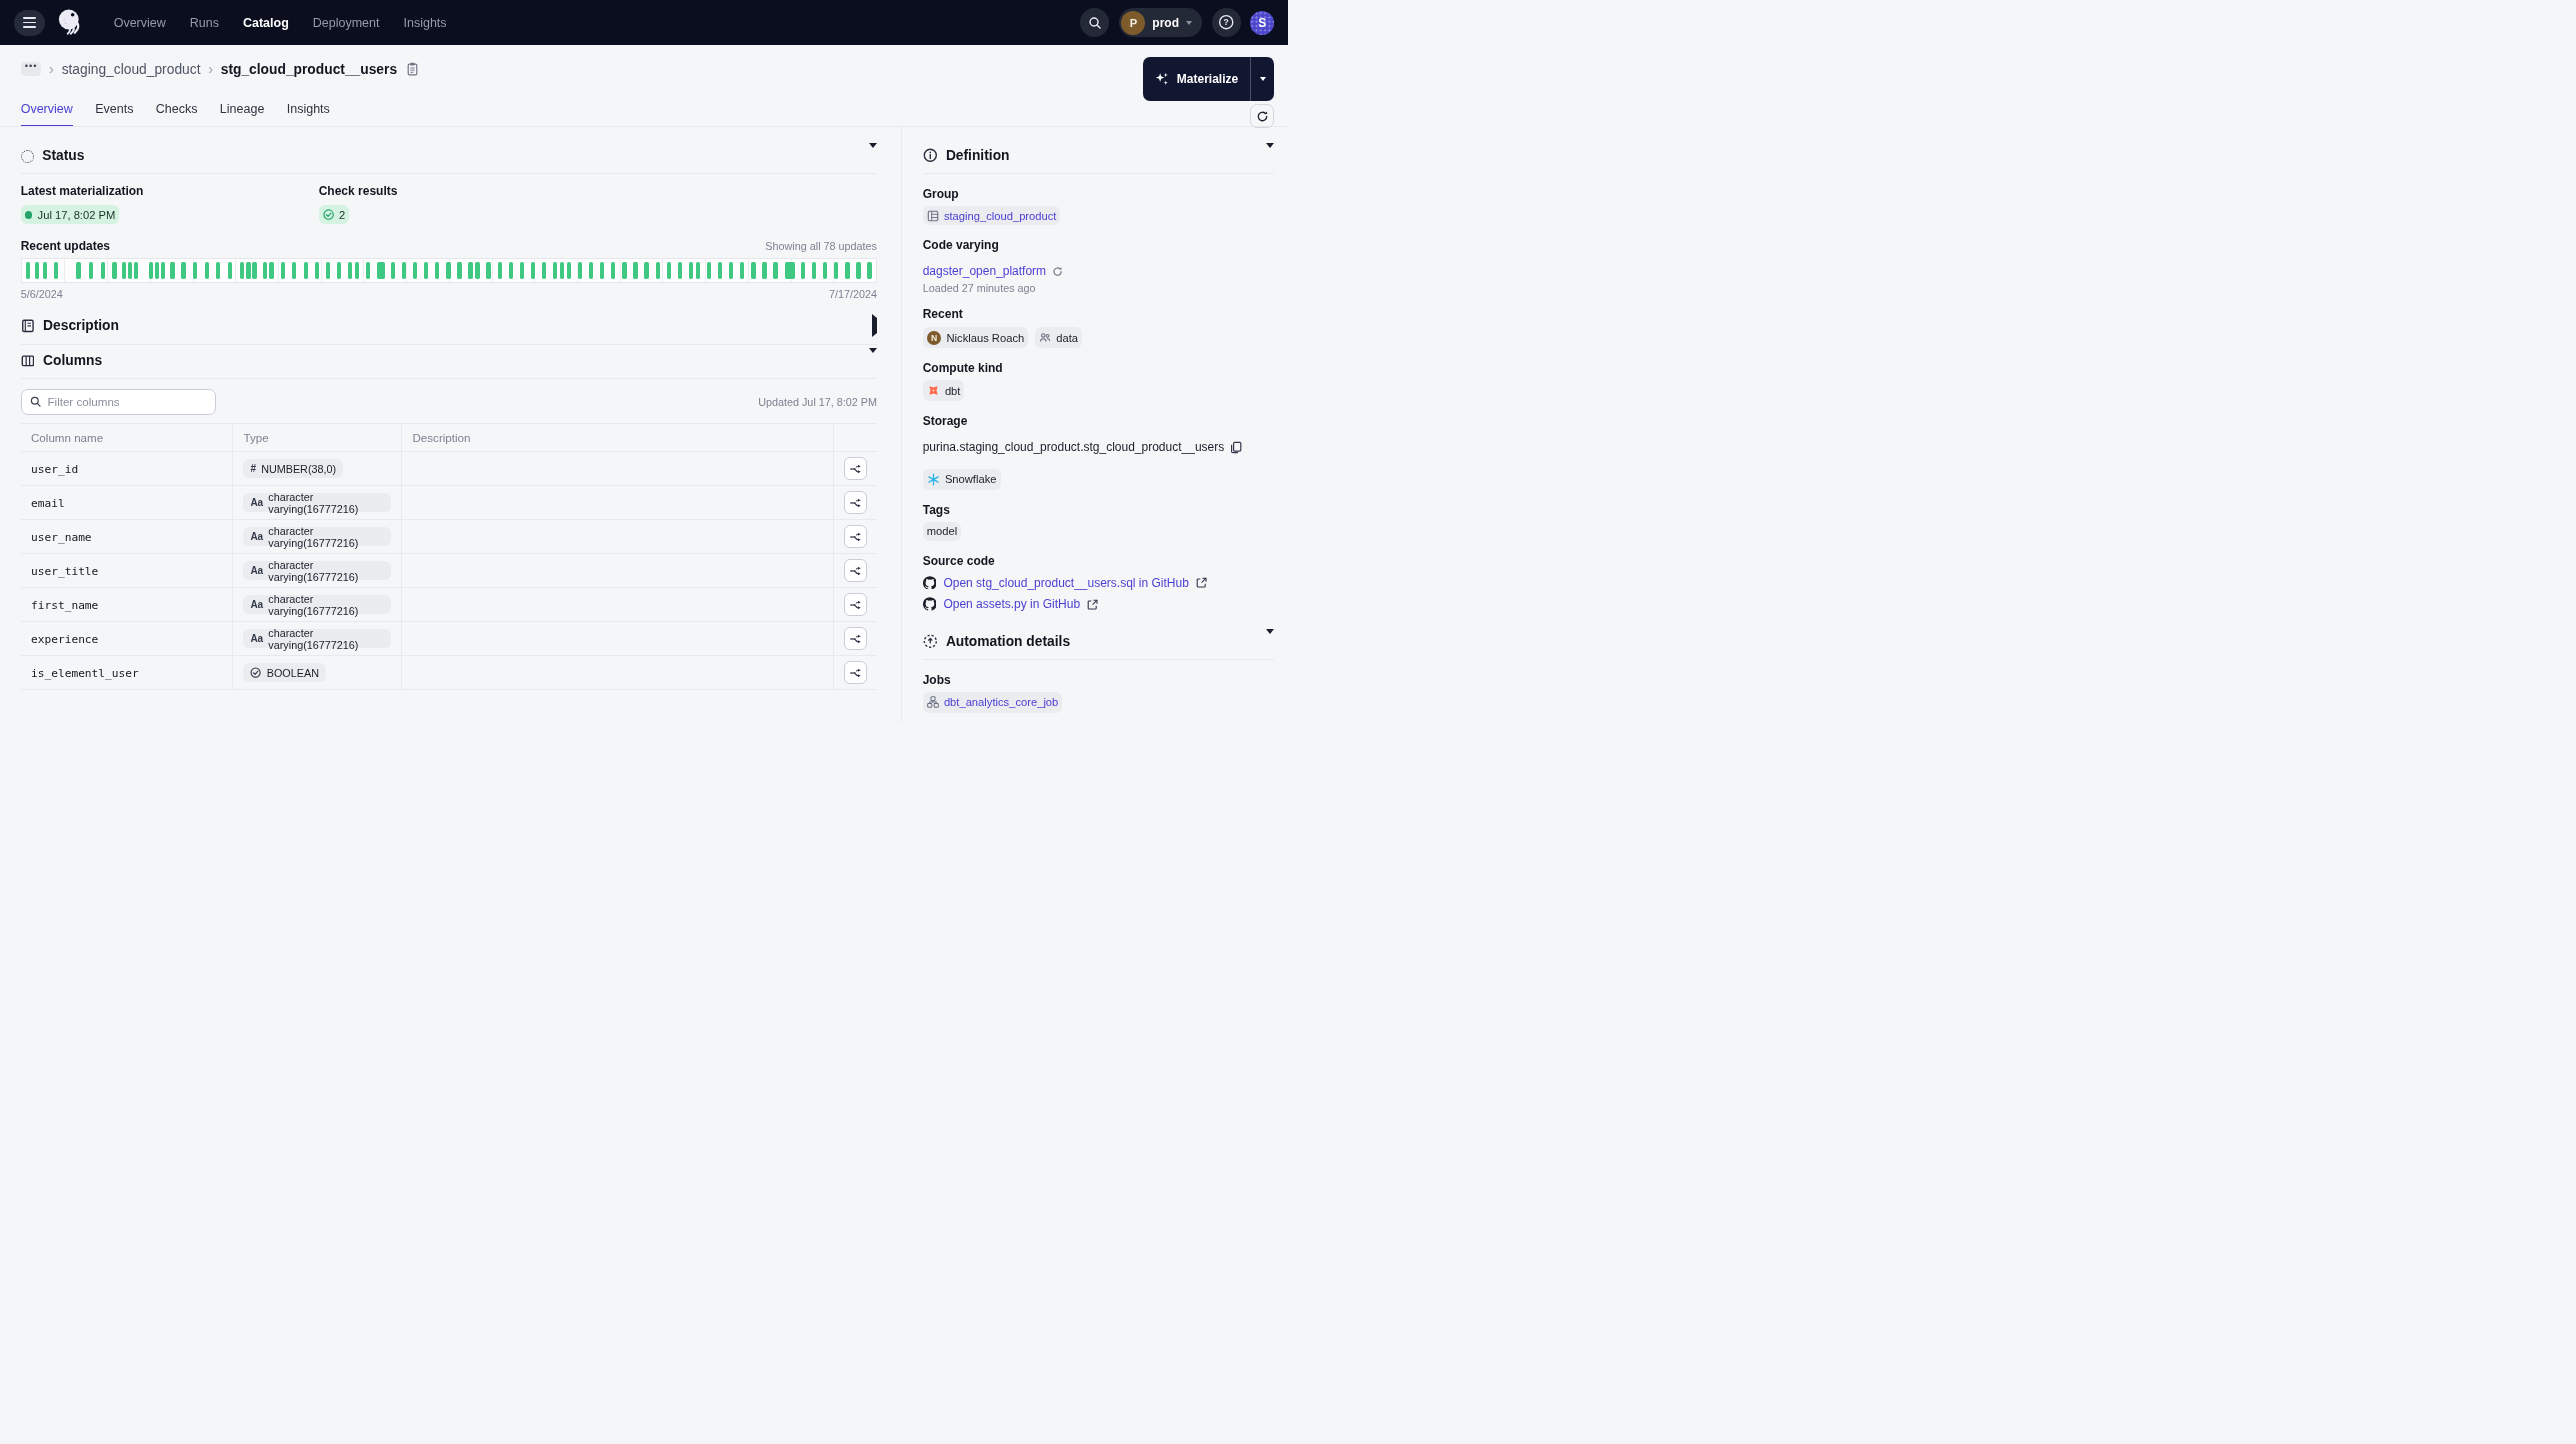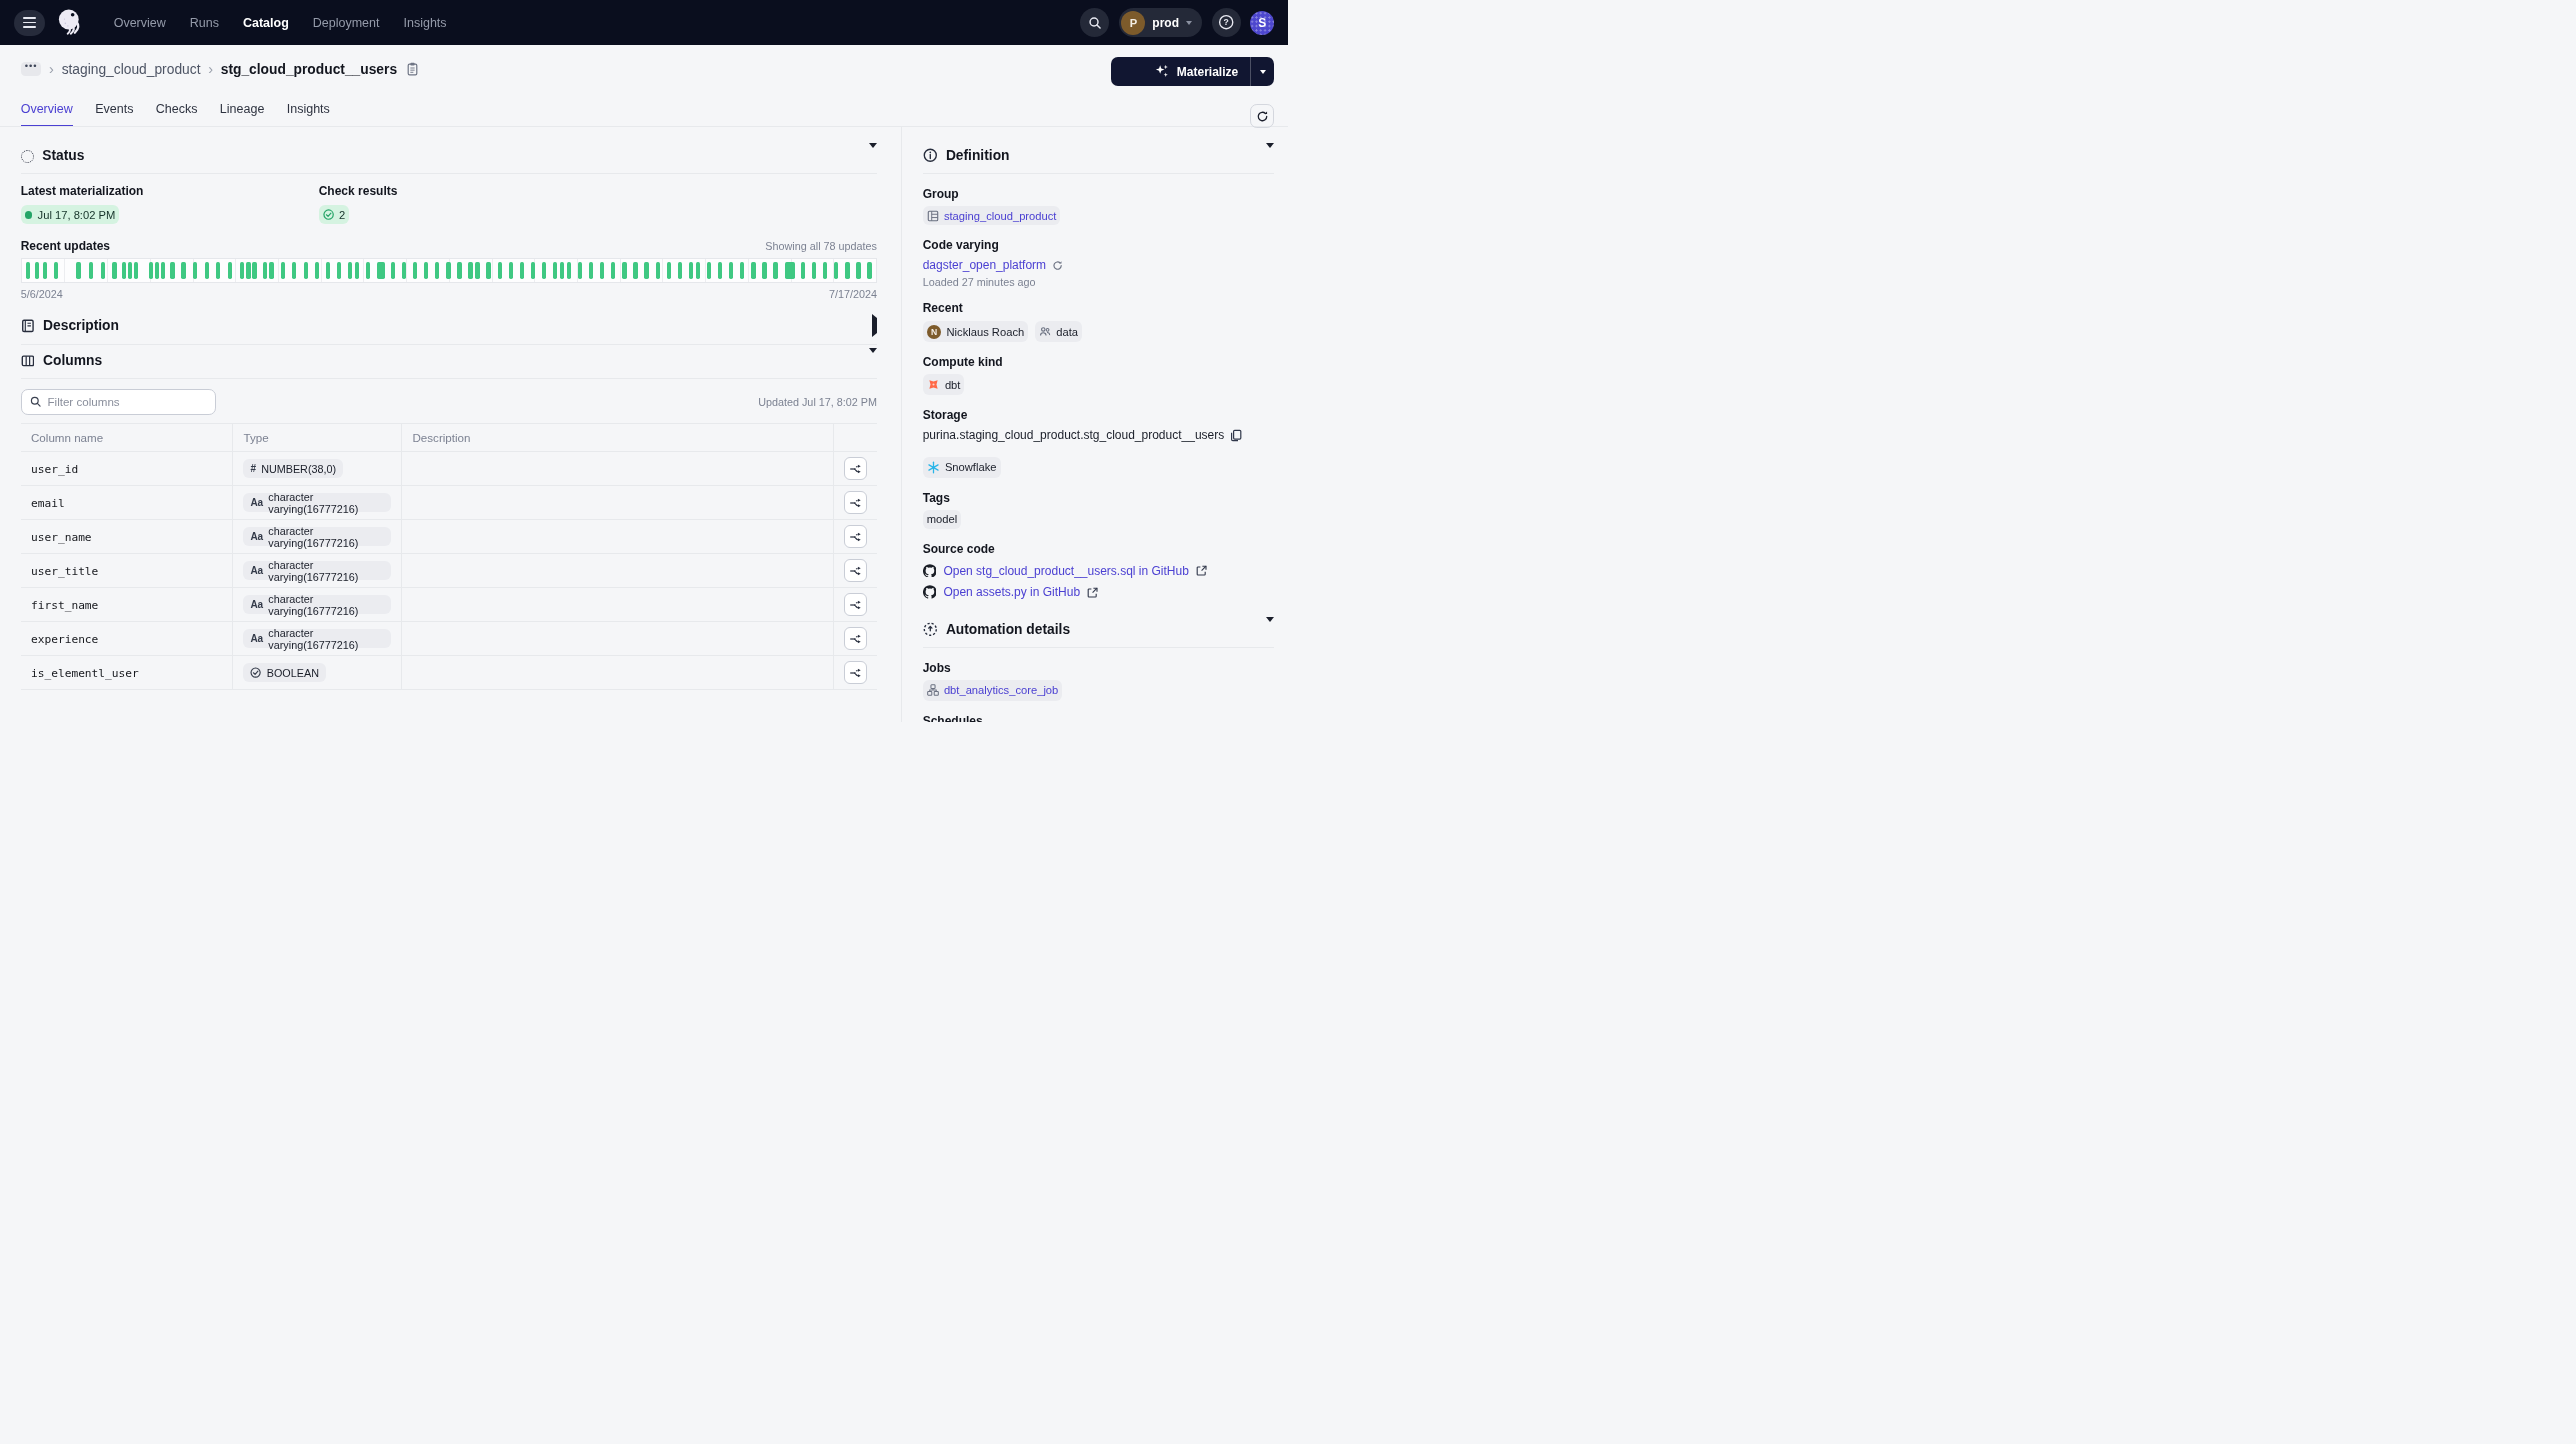--- a/index.html
+++ b/index.html
@@ -27,21 +27,21 @@
   
   .crumb-row { height:48px; display:flex; align-items:center; padding:0 13.8px 0 20.7px; }
   .crumbs { display:flex; align-items:center; gap:7.7px; font-size:13.8px; }
   .dots-chip { background:#E7E8EC; border-radius:4.3px; width:20.7px; height:14.6px; display:flex; align-items:center; justify-content:center; cursor:pointer; }
   .dots-chip i { font-style:normal; color:#3E4658; font-size:9.5px; letter-spacing:0.9px; line-height:0; position:relative; top:-2.6px; }
   .crumb-sep { color:#9AA0AC; font-size:14.6px; line-height:1; }
   .crumb-group { color:#4E5565; cursor:pointer; }
   .crumb-asset { color:#13161F; font-weight:600; }
 
   
-  .materialize { position:absolute; top:57px; right:13.8px; height:29px; display:flex; background:#111631; border-radius:6.9px; color:#fff; overflow:hidden;padding-left:32px; }
+  .materialize { position:absolute; top:57px; right:13.8px; height:44px; display:flex; background:#111631; border-radius:6.9px; color:#fff; overflow:hidden; }
   .mat-main { display:flex; align-items:center; gap:6.9px; padding:0 12px; font-size:12px; font-weight:600; cursor:pointer; }
   .mat-caret { width:24px; display:flex; align-items:center; justify-content:center; border-left:0.9px solid rgba(255,255,255,.25); cursor:pointer; }
   .mat-caret .chev-down { border-top-color:#fff; }
   .refresh-btn { position:absolute; top:104px; right:13.8px; width:24px; height:24px; border:0.9px solid #D4D7DE; border-radius:6.9px; background:transparent; display:flex; align-items:center; justify-content:center; cursor:pointer; }
 
   
   .tabs-row { height:34px; display:flex; align-items:flex-end; gap:22.4px; padding:0 20.7px; border-bottom:0.9px solid #E7E9EC; }
   .tab { font-size:12.5px; color:#2E3340; padding-bottom:9.5px; border-bottom:1.7px solid transparent; cursor:pointer; }
   .tab.active { color:#4B40D2; border-bottom-color:#4B40D2; }
 
@@ -83,21 +83,21 @@
   table.cols th { font-size:11.6px; font-weight:400; color:#7C8292; text-align:left; height:27.6px; padding:0 10.3px; border-bottom:0.9px solid #E7E9EC; border-top:0.9px solid #E7E9EC; }
   table.cols td { height:34px; padding:0 10.3px; border-bottom:0.9px solid #E7E9EC; }
   table.cols th + th, table.cols td + td { border-left:0.9px solid #E7E9EC; }
   .col-name { font-family:"DejaVu Sans Mono", monospace; font-size:11.2px; color:#16181D; }
   .type-badge { display:inline-flex; align-items:center; gap:5.2px; height:19px; padding:0 6.9px; background:#EBECF0; border-radius:6px; font-size:10.8px; color:#1A1E29; }
   .t-ico { font-weight:700; font-size:10px; color:#333A49; }
   .act-btn { width:23px; height:23px; border:0.9px solid #C9CDD6; border-radius:6px; background:#fff; display:flex; align-items:center; justify-content:center; cursor:pointer; margin:0 auto; }
 
   
   .side-label { font-size:12px; font-weight:700; color:#13161F; margin-top:13px; }
-  .side-val { font-size:12px; color:#1A1E29; margin-top:6px; display:flex; align-items:center; gap:6px;text-align:center; }
+  .side-val { font-size:12px; color:#1A1E29; margin-top:12px; display:flex; align-items:center; gap:6px;text-align:center; }
   .link { color:#4B40D2; text-decoration:none; cursor:pointer; font-size:12px; }
   .loaded { font-size:10.8px; color:#7C8292; margin-top:3.4px; }
   .pill-row { display:flex; gap:6.9px; }
   .owner-avatar { width:14.6px; height:14.6px; border-radius:50%; background:#7D5B2B; color:#F4EFE6; font-size:8.6px; font-weight:700; display:flex; align-items:center; justify-content:center; }
   .pill.h24 { height:20.7px; }
   .src-link { display:flex; align-items:center; gap:6.9px; margin-top:7.7px; }
 
   svg { display:block; }
 </style>
 </head>

